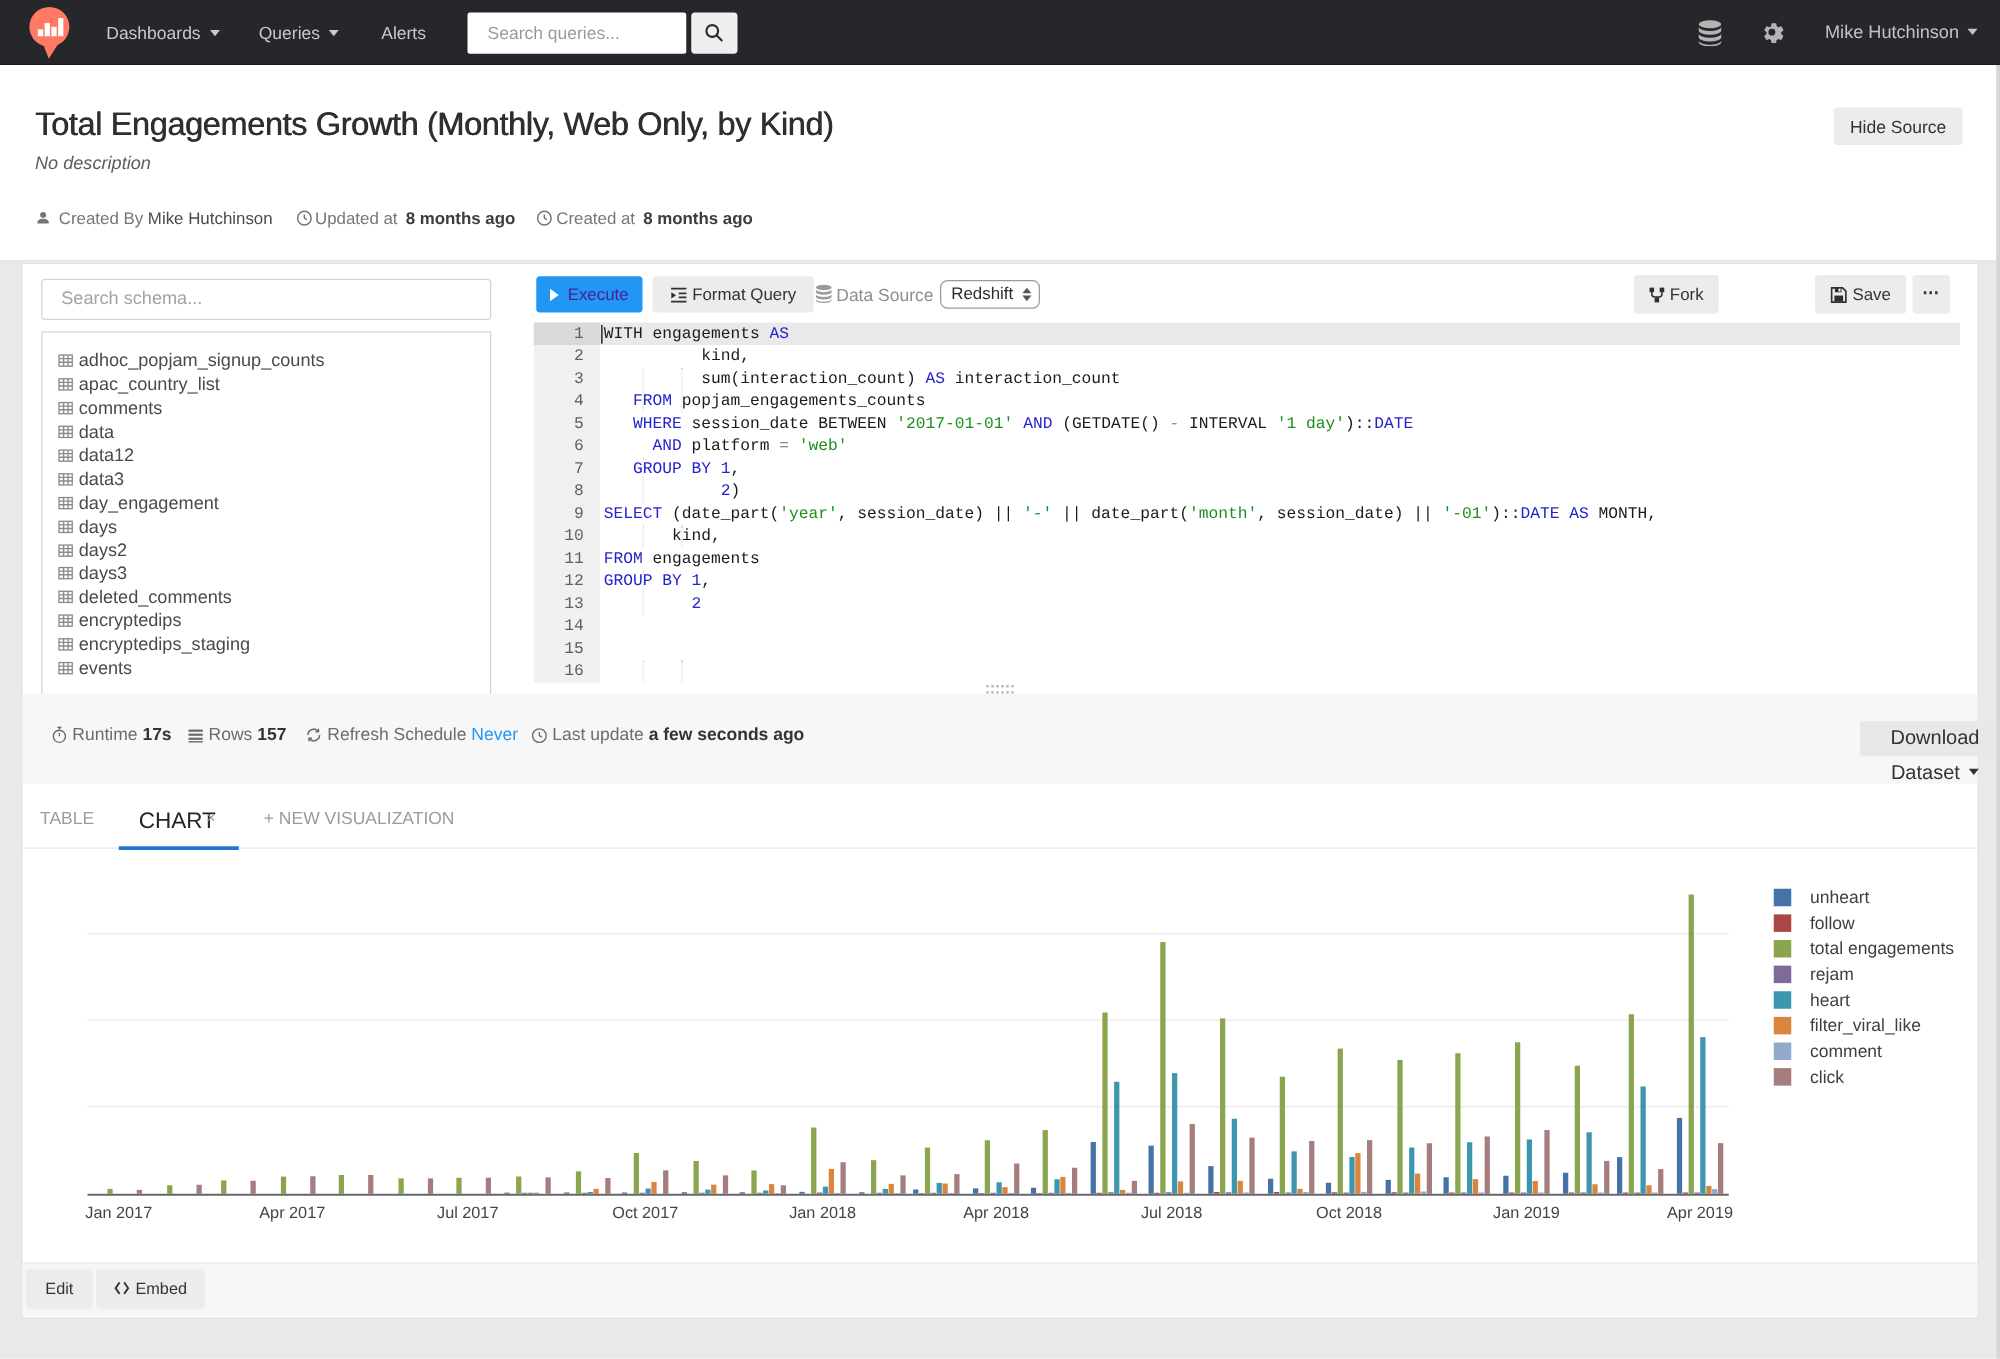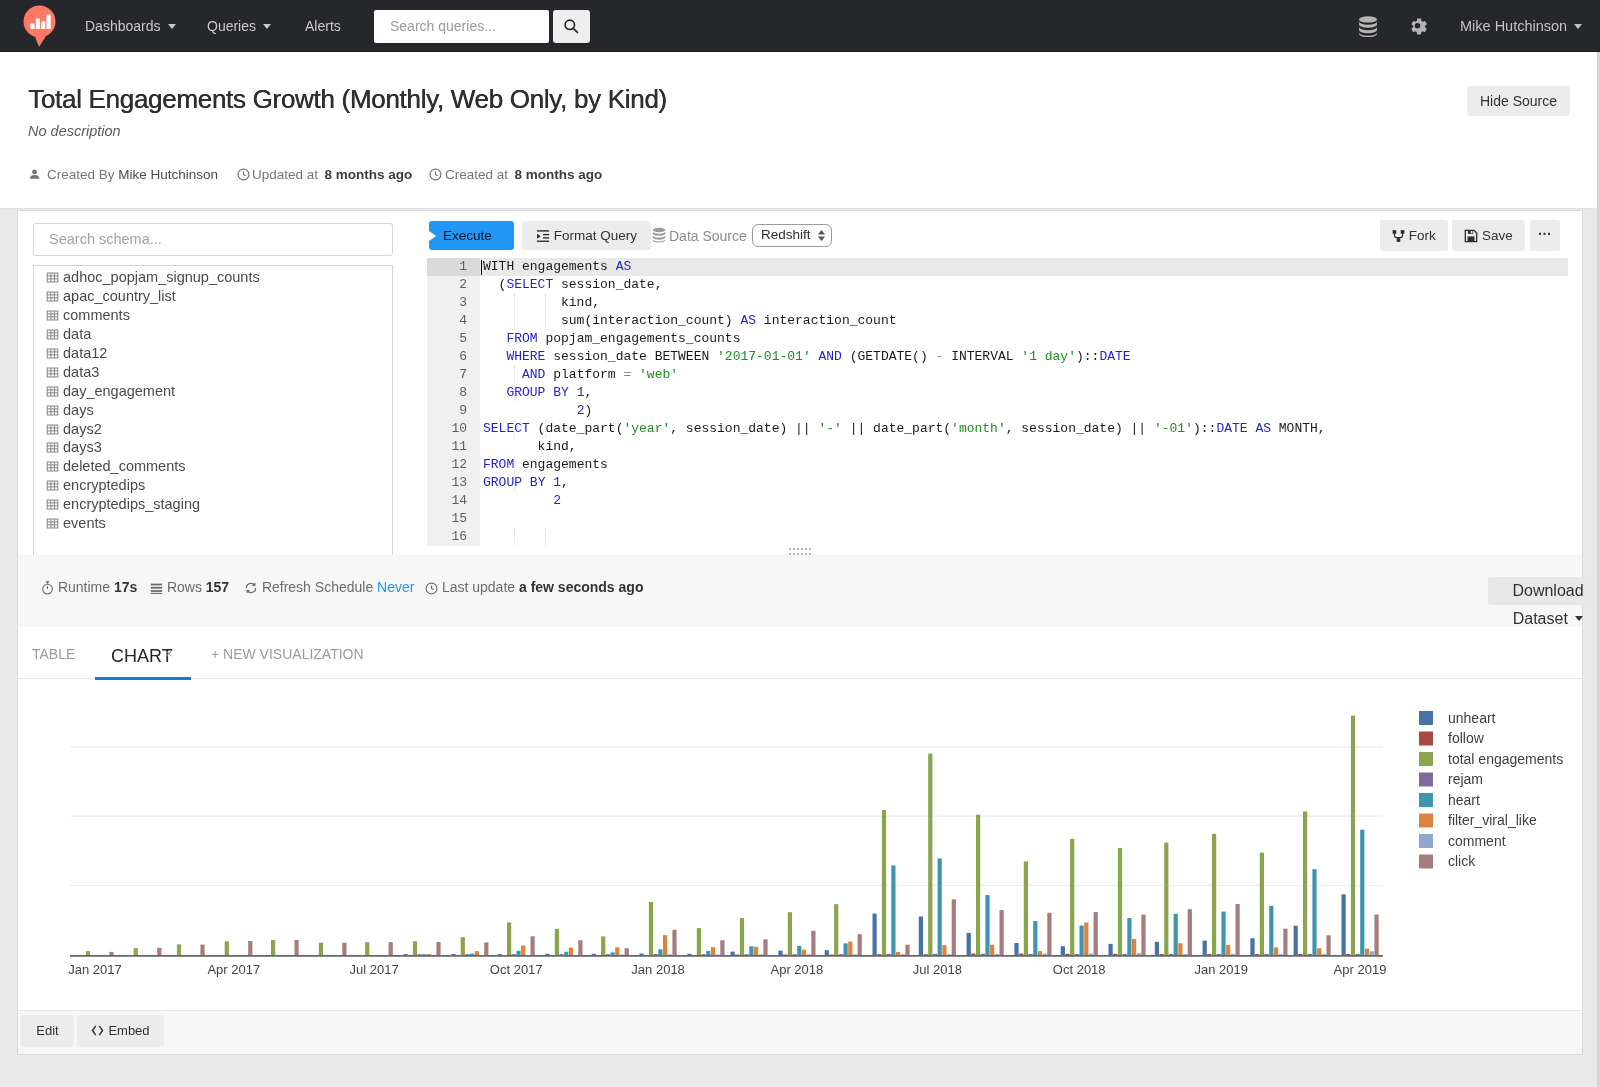--- a/index.html
+++ b/index.html
@@ -76,21 +76,21 @@
       <circle cx="12" cy="12" r="10" fill="none" stroke="#757575" stroke-width="2.2"></circle>
       <path d="M12 6.5V12l3.8 2.3" fill="none" stroke="#757575" stroke-width="2.2"></path>
     </svg>
   <div class="abs" style="left:445px;top:115px;font-size:13.5px;color:#767676">Created at  <span style="color:#3d3d3d;font-weight:bold">8 months ago</span></div>
   <div class="btn" style="left:1467px;top:34px;width:103px;height:30px;line-height:30px;font-size:14px">Hide Source</div>
 </div>
 
 <div id="panel"></div>
 
 <div class="abs" style="left:33px;top:223px;width:360px;height:33px;border:1px solid #d5d5d5;border-radius:3px;background:#fff;line-height:31px;padding-left:15px;color:#a3a3a3;font-size:14.5px">Search schema...</div>
-<div class="abs" style="left:33px;top:265px;width:360px;height:323px;border:1px solid #d5d5d5;background:#fff;padding-top:2px;overflow:hidden">
+<div class="abs" style="left:33px;top:265px;width:360px;height:323px;border:1px solid #d5d5d5;background:#fff;padding-top:14px;overflow:hidden">
     <div class="si"><svg class="tico" width="13" height="13" viewBox="0 0 16 16">
         <g fill="none" stroke="#8a8a8a" stroke-width="1.3">
           <rect x="1.5" y="2.5" width="13" height="11"></rect>
           <line x1="1.5" y1="6" x2="14.5" y2="6"></line>
           <line x1="1.5" y1="9.6" x2="14.5" y2="9.6"></line>
           <line x1="6" y1="2.5" x2="6" y2="13.5"></line>
           <line x1="10.4" y1="2.5" x2="10.4" y2="13.5"></line>
         </g>
       </svg>adhoc_popjam_signup_counts</div>
     <div class="si"><svg class="tico" width="13" height="13" viewBox="0 0 16 16">
@@ -205,21 +205,21 @@
         <g fill="none" stroke="#8a8a8a" stroke-width="1.3">
           <rect x="1.5" y="2.5" width="13" height="11"></rect>
           <line x1="1.5" y1="6" x2="14.5" y2="6"></line>
           <line x1="1.5" y1="9.6" x2="14.5" y2="9.6"></line>
           <line x1="6" y1="2.5" x2="6" y2="13.5"></line>
           <line x1="10.4" y1="2.5" x2="10.4" y2="13.5"></line>
         </g>
       </svg>events</div>
   </div>
 
-<div class="abs" style="left:429px;top:221px;width:85px;height:29px;background:#2196f3;border-radius:3px;color:#0f172a;font-size:13.5px;text-align:left;line-height:29px"><span style="display:inline-block;width:0;height:0;border-top:5px solid transparent;border-bottom:5px solid transparent;border-left:7px solid #fff;margin-right:7px;vertical-align:-1px"></span>Execute</div>
+<div class="abs" style="left:429px;top:221px;width:85px;height:29px;background:#2196f3;border-radius:3px;color:#4c1d95;font-size:13.5px;text-align:center;line-height:29px"><span style="display:inline-block;width:0;height:0;border-top:5px solid transparent;border-bottom:5px solid transparent;border-left:7px solid #fff;margin-right:7px;vertical-align:-1px"></span>Execute</div>
 <div class="btn" style="left:522px;top:221px;width:129px;height:29px;line-height:29px">
 <svg class="ic" width="14" height="14" viewBox="0 0 16 16" stroke="#2f2f2f" stroke-width="1.6">
       <line x1="1" y1="2.2" x2="15" y2="2.2"></line>
       <line x1="8" y1="6.4" x2="15" y2="6.4"></line>
       <line x1="8" y1="10.2" x2="15" y2="10.2"></line>
       <line x1="1" y1="14" x2="15" y2="14"></line>
       <path d="M1.2 5.5 L5.5 8.3 L1.2 11.1 Z" fill="#2f2f2f" stroke="none"></path>
     </svg>
 Format Query</div>
 <svg class="abs" style="left:652px;top:227px" width="14" height="16" viewBox="0 0 20 21" fill="#9b9b9b">
@@ -228,21 +228,21 @@
   <path d="M1 11 a9 3.2 0 0 0 18 0 v3 a9 3.2 0 0 1 -18 0 Z"></path>
   <path d="M1 16.5 a9 3.2 0 0 0 18 0 v1.5 a9 3.2 0 0 1 -18 0 Z"></path>
 </svg>
 <div class="abs" style="left:669px;top:228px;font-size:14px;color:#8d8d8d">Data Source</div>
 <div class="abs" style="left:752px;top:224px;width:80px;height:23px;border:1.5px solid #9a9a9a;border-radius:6px;background:#fff;font-size:13.5px;color:#2d2d2d;line-height:20px;padding-left:8px">Redshift
  <svg style="position:absolute;right:5px;top:4px" width="9" height="13" viewBox="0 0 10 14">
       <path d="M5 1 L9 6 L1 6 Z" fill="#555"></path>
       <path d="M5 13 L9 8 L1 8 Z" fill="#555"></path>
     </svg>
 </div>
-<div class="btn" style="left:1380px;top:220px;width:68px;height:31px;line-height:31px">
+<div class="btn" style="left:1307px;top:220px;width:68px;height:31px;line-height:31px">
 <svg class="ic" width="13" height="14" viewBox="0 0 16 16" fill="none" stroke="#2f2f2f" stroke-width="1.5">
       <rect x="1.5" y="1.5" width="3" height="3" fill="#2f2f2f"></rect>
       <rect x="11.5" y="1.5" width="3" height="3" fill="#2f2f2f"></rect>
       <rect x="6.5" y="11.5" width="3" height="3" fill="#2f2f2f"></rect>
       <path d="M3 5 v2 a3 3 0 0 0 3 3 h4 a3 3 0 0 0 3-3 V5"></path>
       <line x1="8" y1="10" x2="8" y2="11.5"></line>
     </svg>
 Fork</div>
 <div class="btn" style="left:1452px;top:220px;width:73px;height:31px;line-height:31px">
 <svg class="ic" width="14" height="14" viewBox="0 0 16 16">
@@ -267,21 +267,20 @@
     <div class="gl">10</div>
     <div class="gl">11</div>
     <div class="gl">12</div>
     <div class="gl">13</div>
     <div class="gl">14</div>
     <div class="gl">15</div>
     <div class="gl">16</div>
   </div>
 <div id="code">
     <div class="cl" style="background:#e9e9e9"><span class="cur"></span>WITH engagements <b1>AS</b1></div>
-    <div class="cl">  (<b1>SELECT</b1> session_date,</div>
     <div class="cl">          kind,</div>
     <div class="cl">          sum(interaction_count) <b1>AS</b1> interaction_count</div>
     <div class="cl">   <b1>FROM</b1> popjam_engagements_counts</div>
     <div class="cl">   <b1>WHERE</b1> session_date BETWEEN <g1>'2017-01-01'</g1> <b1>AND</b1> (GETDATE() <o1>-</o1> INTERVAL <g1>'1 day'</g1>)::<b1>DATE</b1></div>
     <div class="cl">     <b1>AND</b1> platform <o1>=</o1> <g1>'web'</g1></div>
     <div class="cl">   <b1>GROUP</b1> <b1>BY</b1> <b1>1</b1>,</div>
     <div class="cl">            <b1>2</b1>)</div>
     <div class="cl"><b1>SELECT</b1> (date_part(<g1>'year'</g1>, session_date) || <g1>'-'</g1> || date_part(<g1>'month'</g1>, session_date) || <g1>'-01'</g1>)::<b1>DATE</b1> <b1>AS</b1> MONTH,</div>
     <div class="cl">       kind,</div>
     <div class="cl"><b1>FROM</b1> engagements</div>

